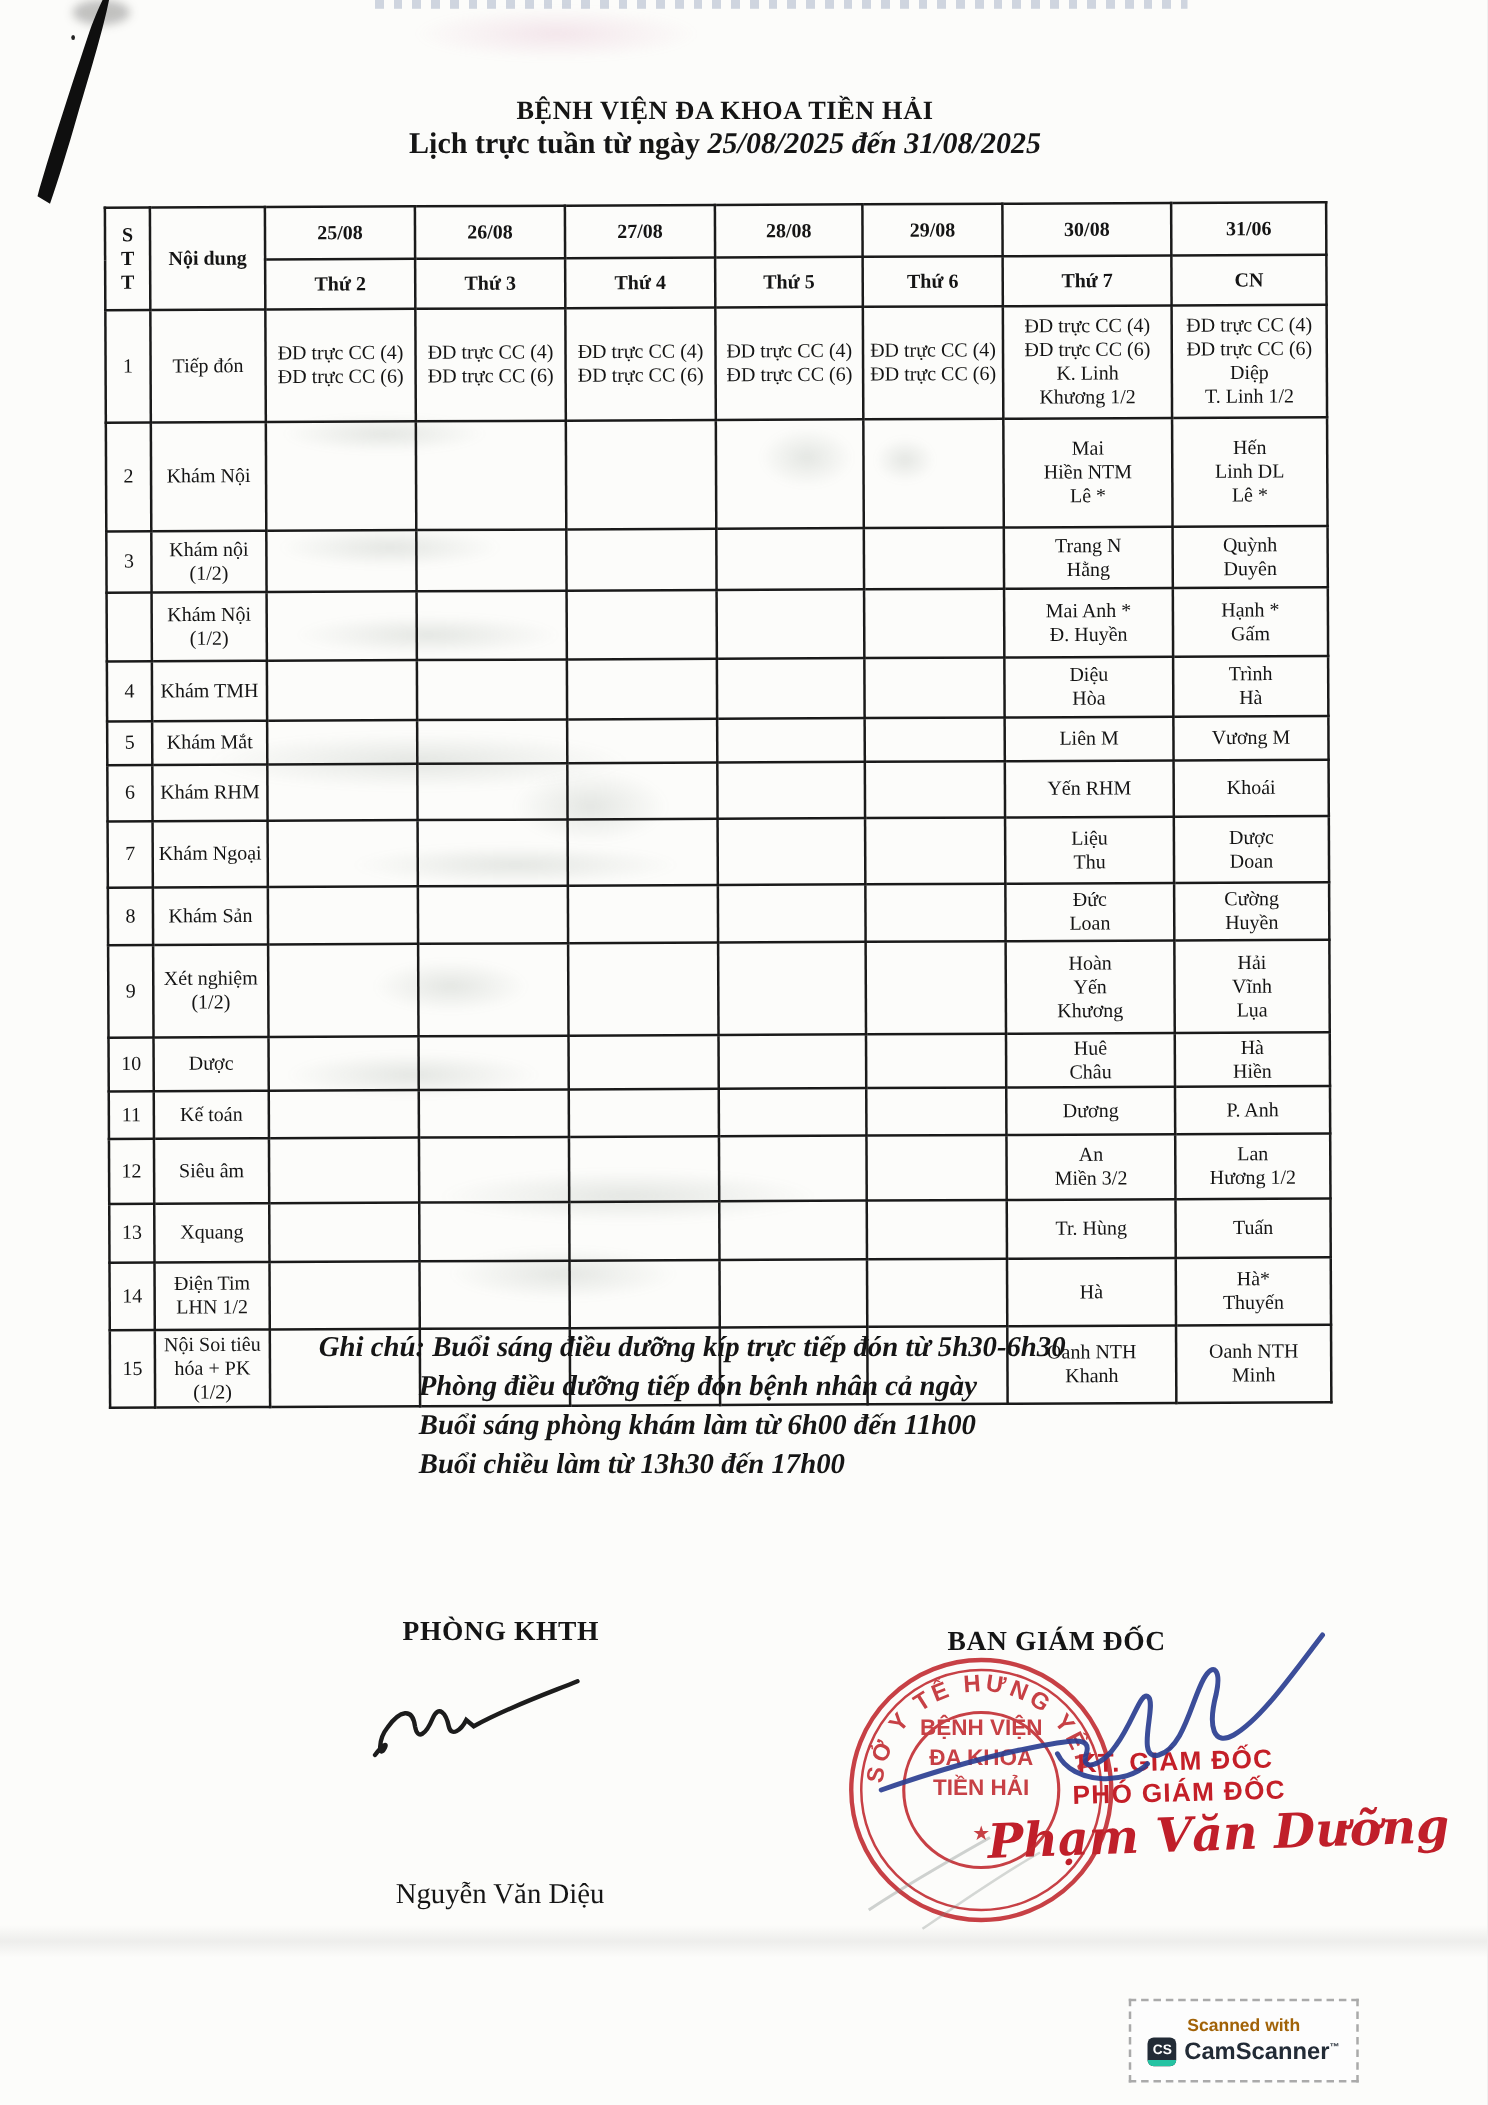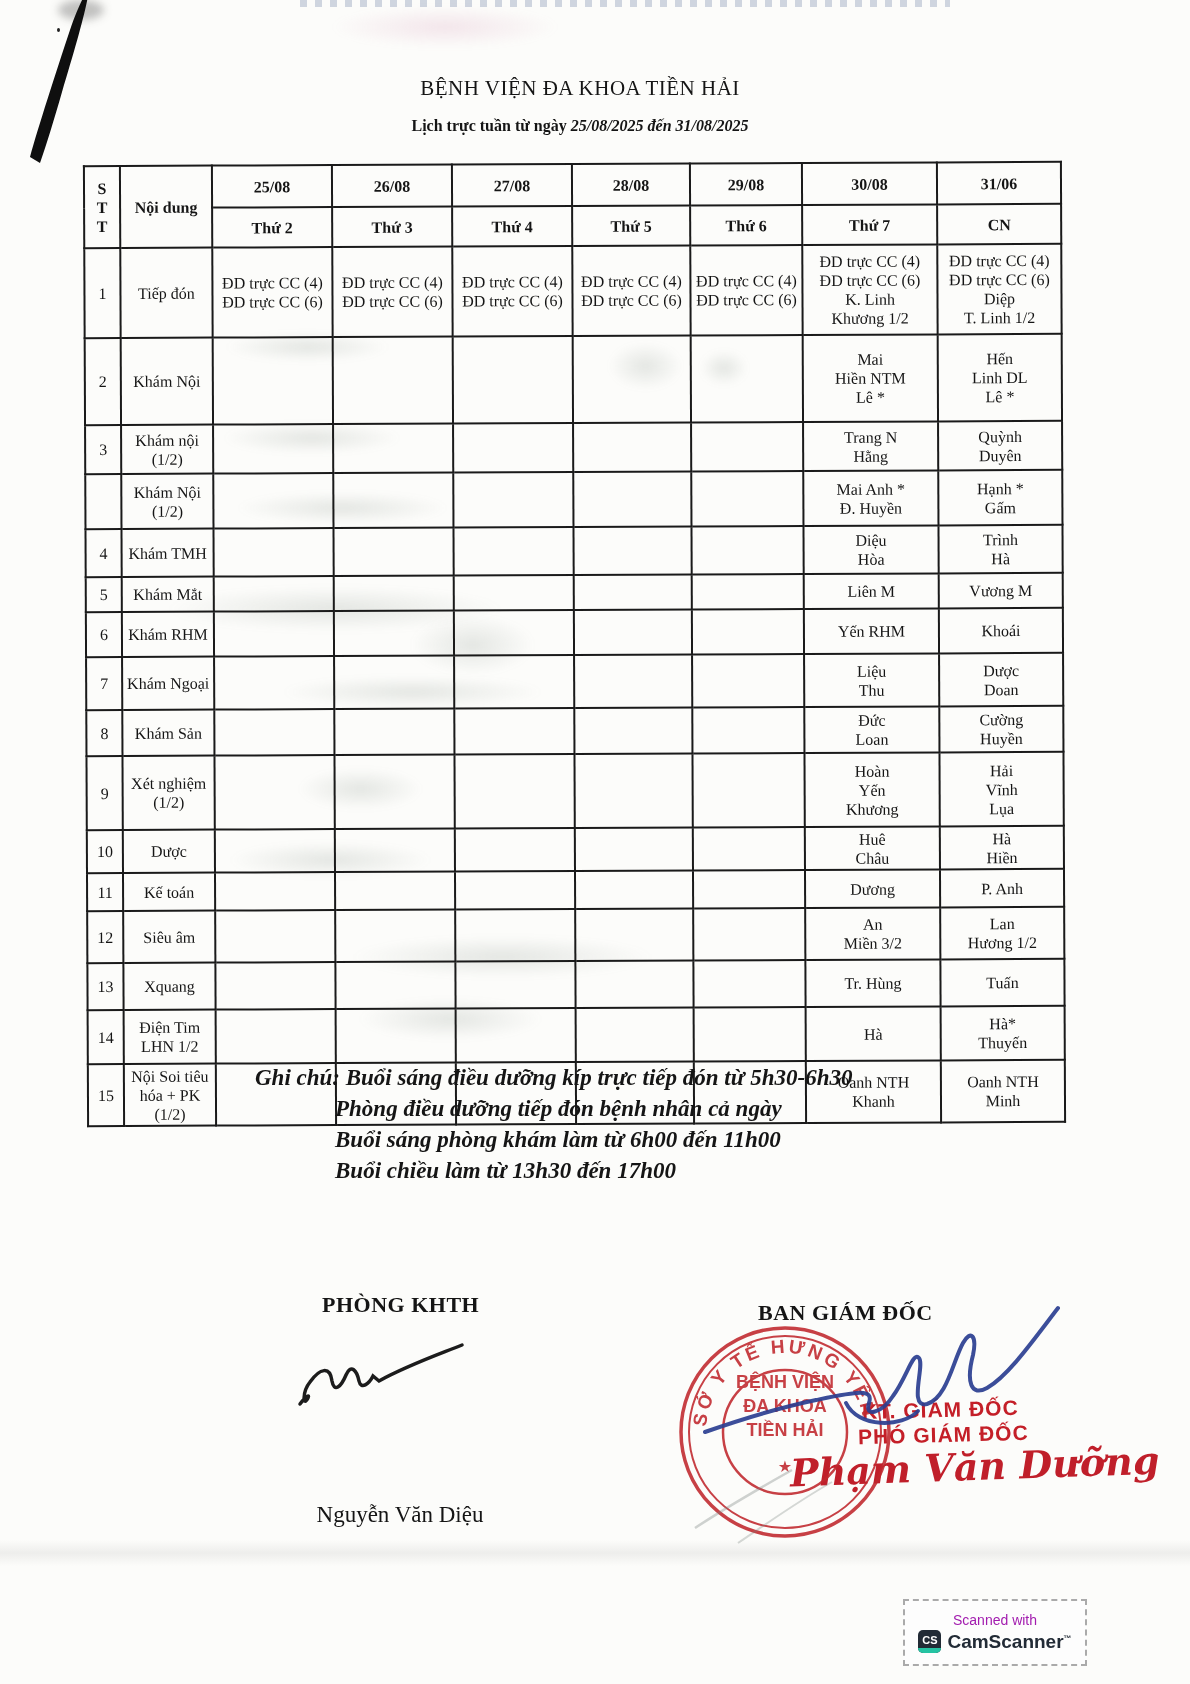--- a/index.html
+++ b/index.html
@@ -1,21 +1,21 @@
 <!DOCTYPE html>
 <html><head>
 <meta charset="utf-8">
 <style>
   html,body{margin:0;padding:0;background:#e8e8e8;}
   .page{position:relative;width:1190px;height:1684px;background:#fcfcfa;overflow:hidden;
         font-family:"Liberation Serif","DejaVu Serif",serif;color:#151515;margin:0 auto;}
   
   .doc-header{position:absolute;top:76px;left:0;width:1160px;text-align:center;}
-  .doc-title{font-size:21px;font-weight:normal;letter-spacing:.5px;}
-  .doc-subtitle{font-size:16px;font-weight:bold;margin-top:16px;}
+  .doc-title{font-size:21px;font-weight:bold;letter-spacing:.5px;}
+  .doc-subtitle{font-size:24px;font-weight:bold;margin-top:1px;}
   .doc-subtitle .dates{font-style:italic;}
   
   table.sched{position:absolute;left:85px;top:163px;border-collapse:collapse;transform:rotate(-0.25deg);
               background:transparent;}
   table.sched th,table.sched td{border:2px solid #1a1a1a;text-align:center;vertical-align:middle;
               padding:1px 2px;font-size:16px;line-height:19px;}
   table.sched thead th{font-weight:bold;}
   .date-th{font-size:19px;height:38px;}
   .day-th{font-size:17px;height:36px;}
   .stt-h{white-space:pre-line;font-size:16px;line-height:18px;font-weight:bold;}
@@ -47,21 +47,21 @@
   .page-edge{position:absolute;left:0;top:1540px;width:1190px;height:26px;
      background:linear-gradient(to bottom,rgba(0,0,0,0),rgba(110,110,110,.10),rgba(0,0,0,0));}
   .ink-dot{position:absolute;left:57px;top:28px;width:3px;height:4px;background:#222;border-radius:50%;}
   .pen-blur{position:absolute;left:58px;top:0px;width:46px;height:20px;background:rgba(40,40,40,.28);
             filter:blur(4px);border-radius:50%;}
   svg.overlay{position:absolute;left:0;top:0;width:1190px;height:1684px;pointer-events:none;}
   
   .cs-badge{position:absolute;left:903px;top:1599px;width:180px;height:63px;border:2px dashed #aaa;
             background:#fdfdfd;display:flex;flex-direction:column;align-items:center;justify-content:center;
             font-family:"Liberation Sans","DejaVu Sans",sans-serif;}
-  .cs-line1{font-size:14px;color:#a21caf;line-height:16px;}
+  .cs-line1{font-size:14px;color:#a16207;line-height:16px;font-weight:bold;}
   .cs-row{display:flex;align-items:center;gap:6px;margin-top:2px;}
   .cs-logo{width:23px;height:23px;background:#222b36;border-radius:5px;position:relative;
            display:flex;align-items:center;justify-content:flex-start;overflow:hidden;}
   .cs-logo span{color:#fff;font-weight:bold;font-size:11px;width:100%;text-align:center;margin-top:-4px;}
   .cs-logo::after{content:"";position:absolute;bottom:0;left:0;width:100%;height:5px;background:#25c3a3;}
   .cs-brand{font-size:19px;font-weight:bold;color:#222b36;}
   .cs-tm{font-size:8px;color:#222b36;vertical-align:super;}
 </style>
 </head>
 <body>

